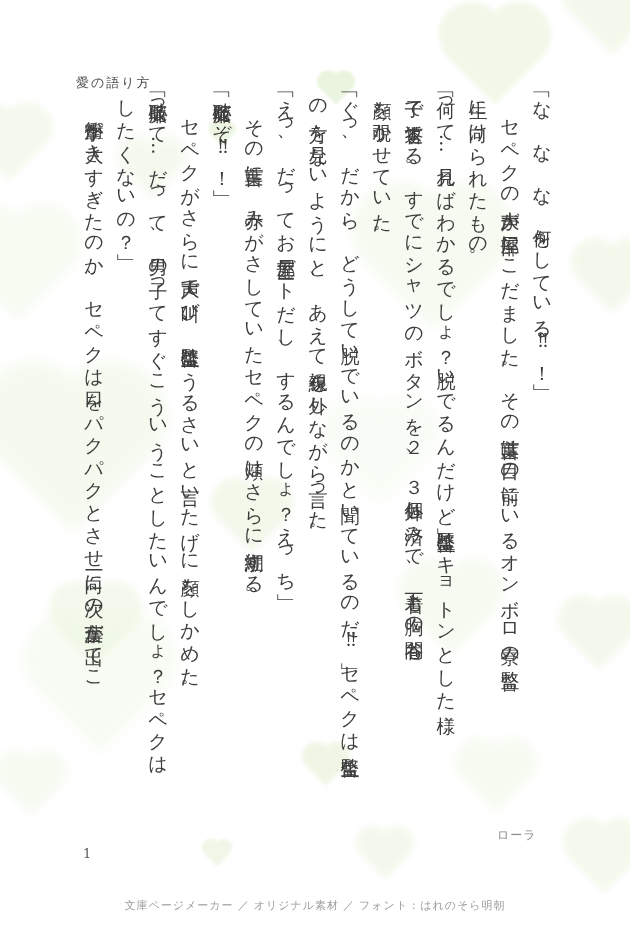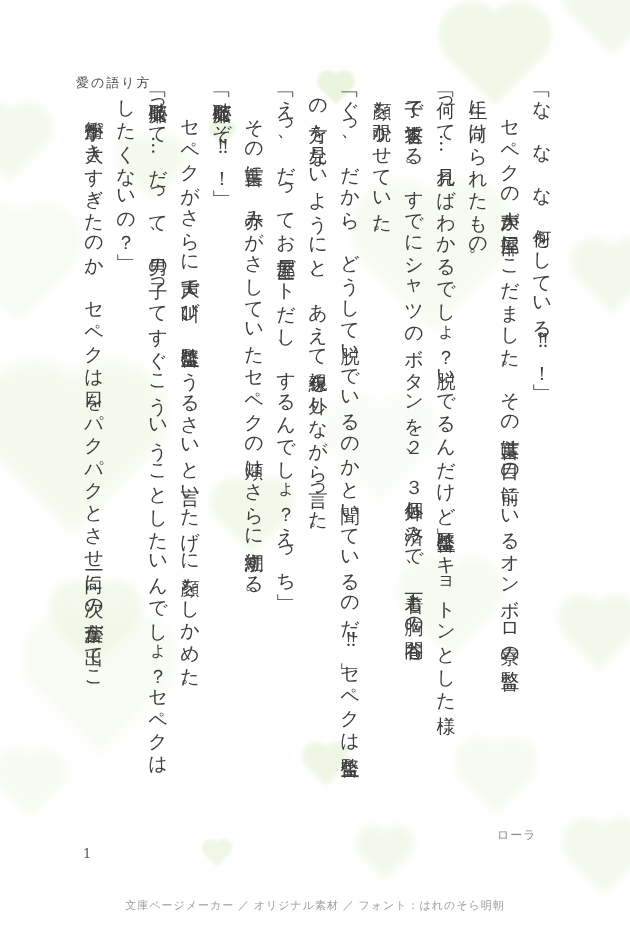--- a/index.html
+++ b/index.html
@@ -32,21 +32,21 @@
     position:absolute; left:83px; top:846px;
     font-size:13px; color:#5a5a5a;
   }
   .author {
     position:absolute; left:497px; top:827px;
     font-size:12px; color:#8a8a8a; letter-spacing:1px;
   }
   .footer {
     position:absolute; left:0; right:0; top:898px; text-align:center;
     font-size:11px; color:#9c9c9c; letter-spacing:1px;
-    font-family:Liberation Serif, serif;
+    font-family:Liberation Sans, sans-serif;
   }
 </style>
 </head>
 <body>
 
 <div class="page">
 
   <span class="heart" style="left:462px;top:25px;width:66px;height:66px;background:#e7f3d8;opacity:.55;filter:blur(2px);"></span>
   <span class="heart" style="left:582px;top:-18px;width:60px;height:60px;background:#e7f3d8;opacity:.5;filter:blur(3px);"></span>
   <span class="heart" style="left:325px;top:78px;width:22px;height:22px;background:#ddeec9;opacity:.6;filter:blur(1px);"></span>

